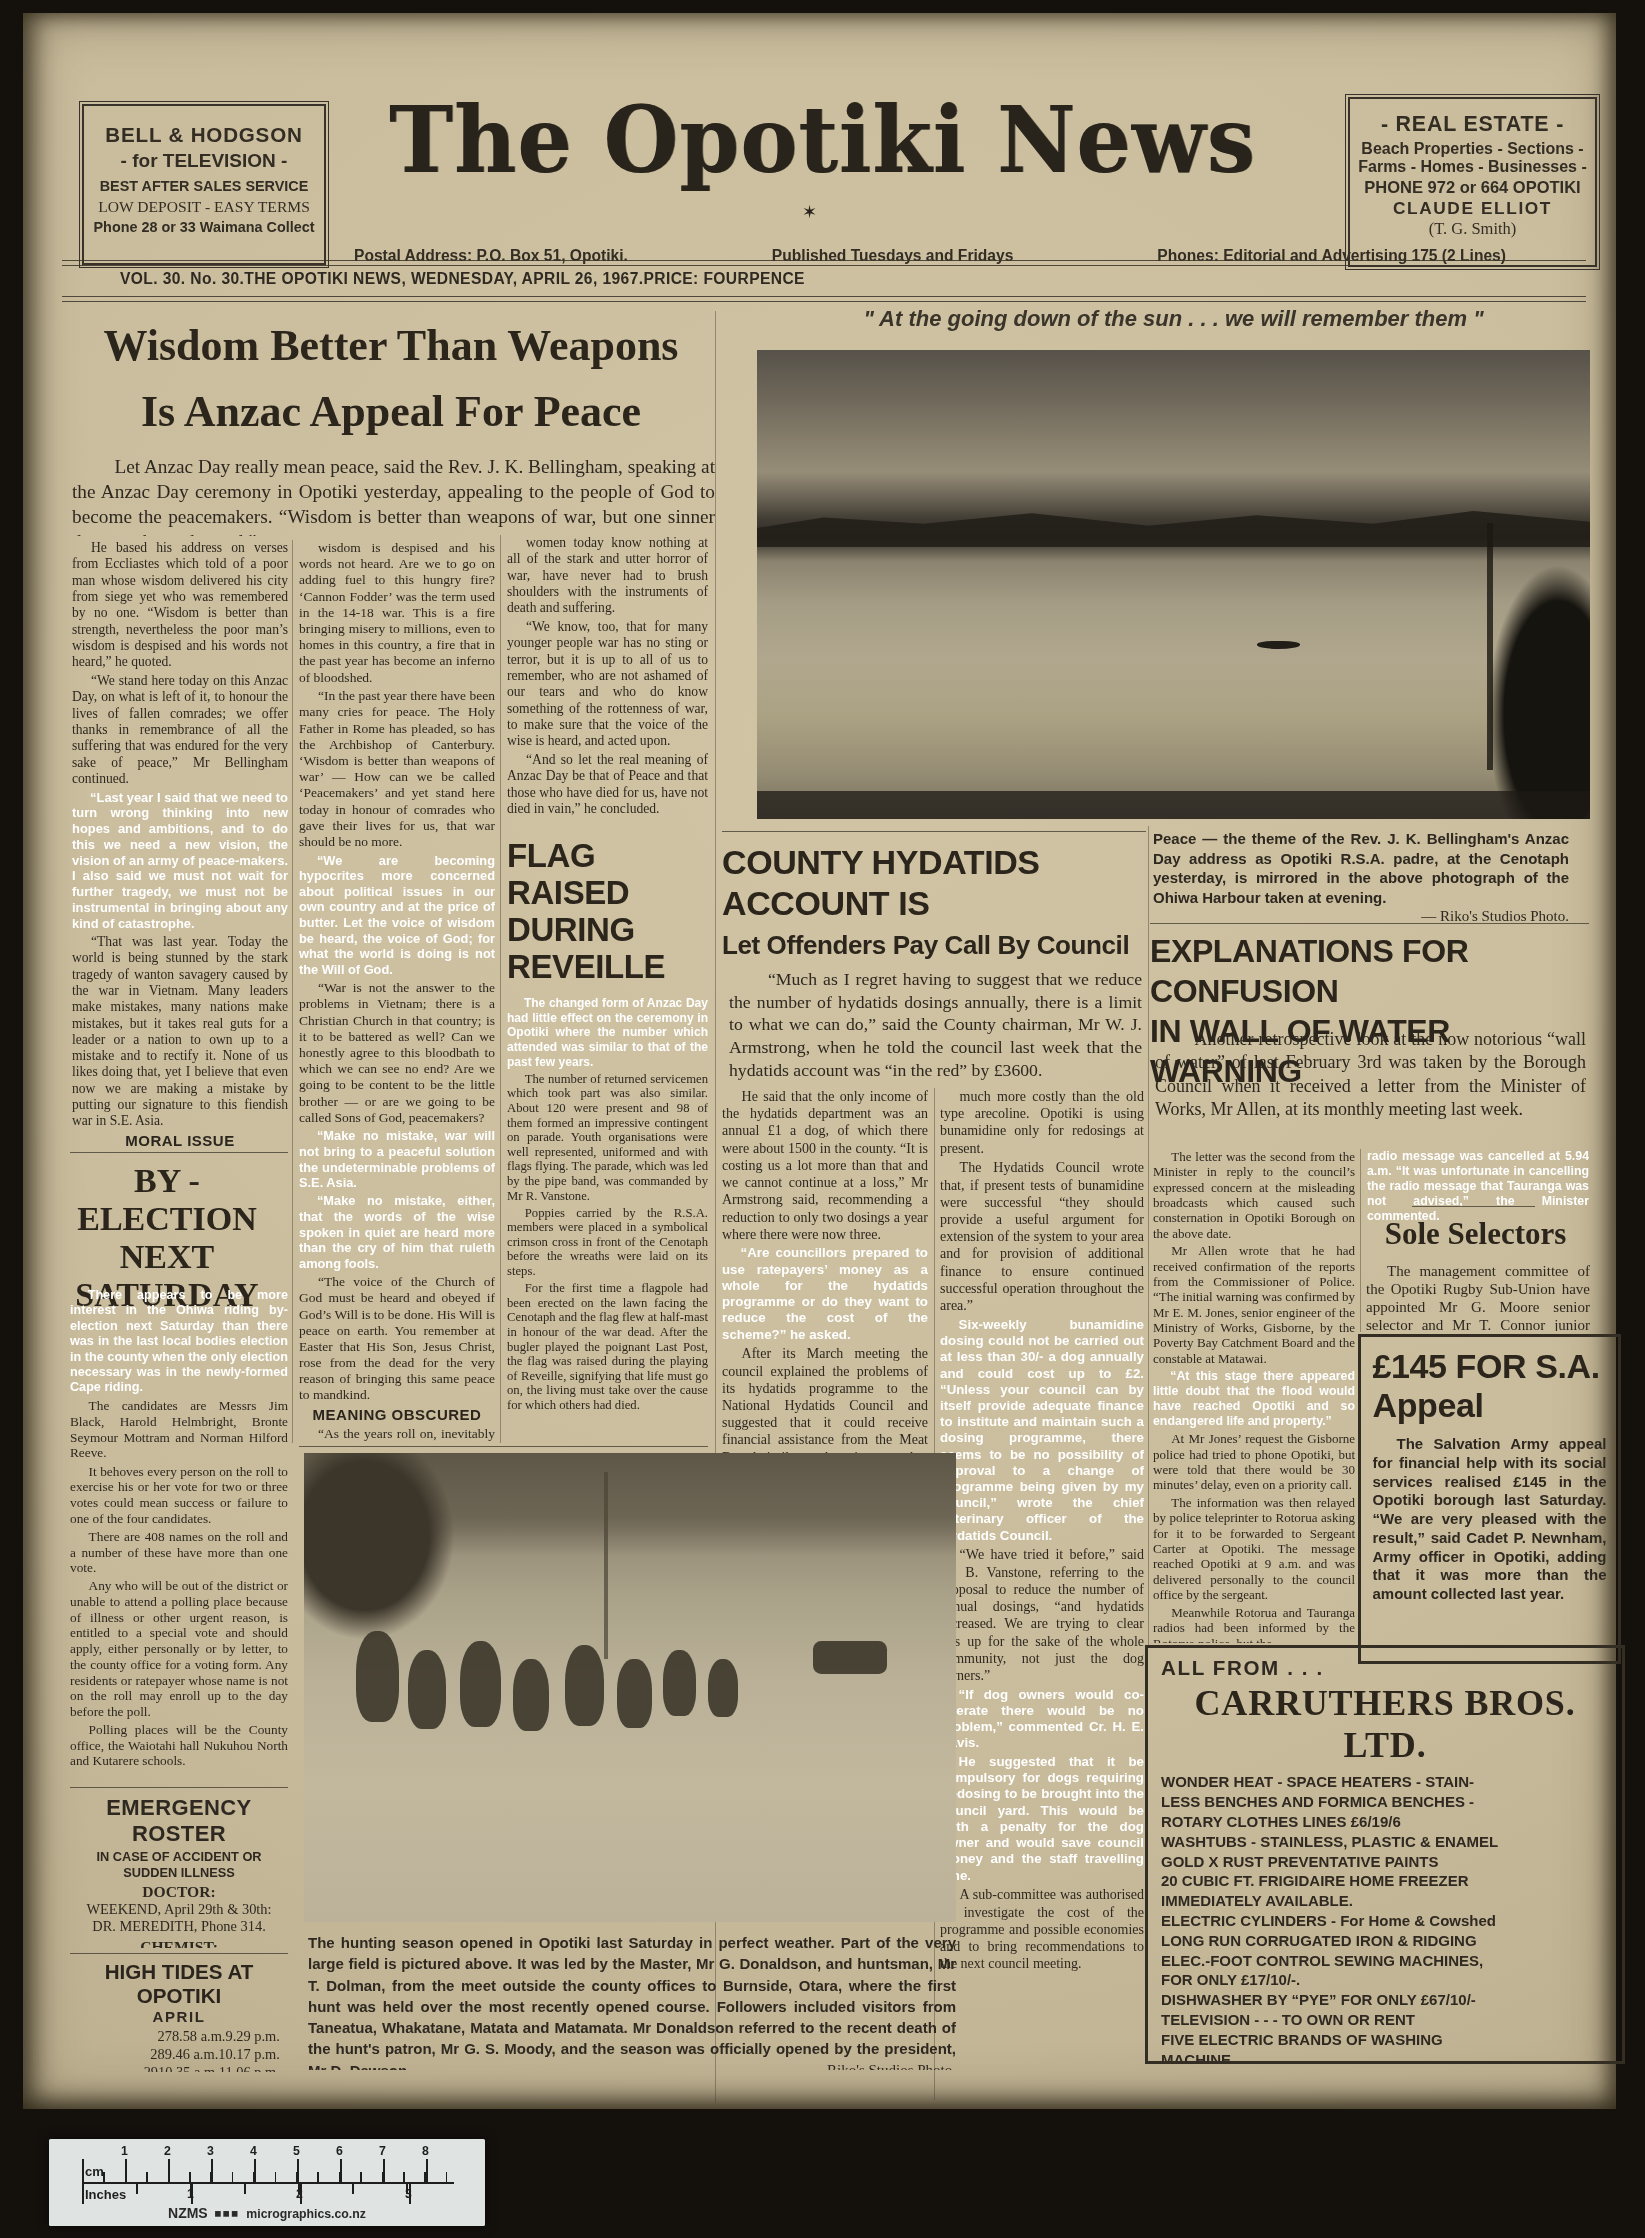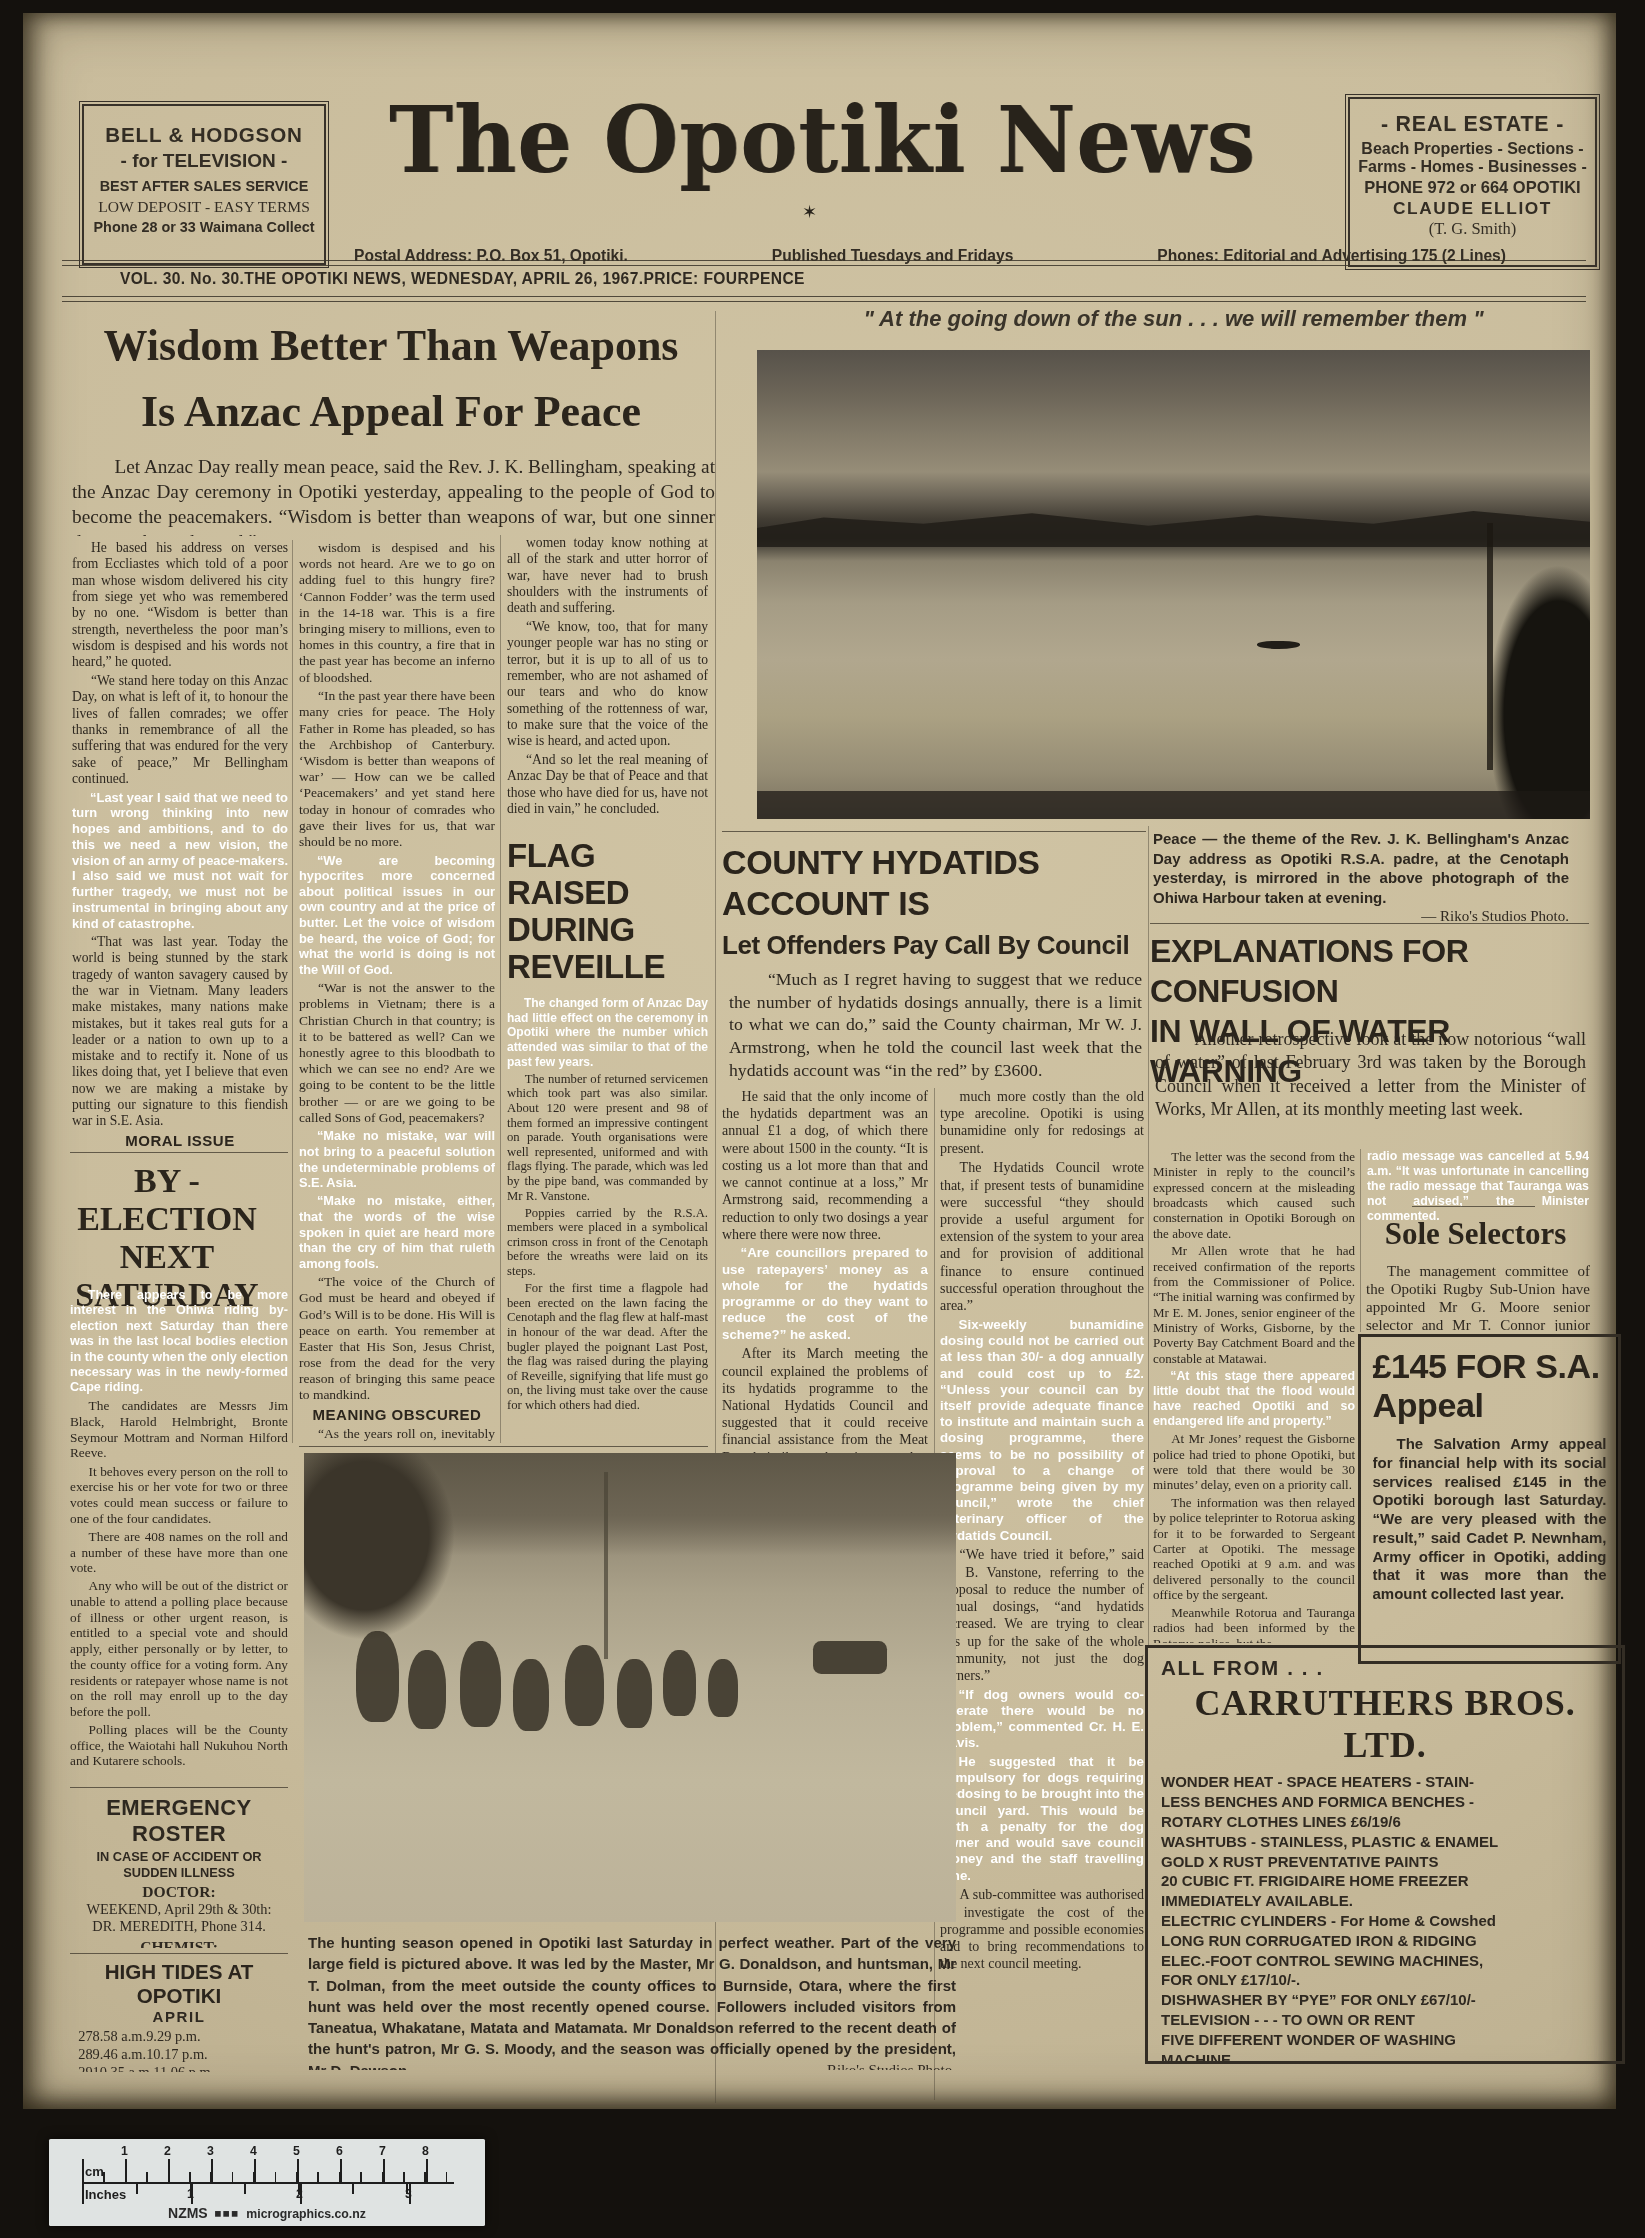--- a/index.html
+++ b/index.html
@@ -55,21 +55,21 @@
               background:linear-gradient(180deg,#5e5747 0%,#6d6554 60%,rgba(109,101,84,0) 100%)}
   #photo-hunt .bigtree{position:absolute;left:-25px;top:-16.5px;width:214px;height:247px;
               background:radial-gradient(60% 60% at 40% 40%, #3b352a 50%, rgba(59,53,42,0) 70%)}
   #photo-hunt .pole{position:absolute;left:46%;top:4%;width:4.1px;height:40%;background:#4a4436;opacity:.7}
   #photo-hunt i{position:absolute;display:block;background:#393328;border-radius:45% 45% 35% 35%;opacity:.88}
 
   .boxed{border:3.3px solid #332d24;overflow:hidden}
   .cline{font:700 15px/1.32 "Liberation Sans",sans-serif;text-align:left;color:#2f2921}
 
   .roster{font-family:"Liberation Serif",serif;text-align:center;color:#2e2820;overflow:hidden}
-  .tides-row{display:flex;font-size:14.4px;justify-content:flex-start;padding:0 8.2px;line-height:1.25}
+  .tides-row{display:flex;font-size:14.4px;justify-content:flex-end;padding:0 8.2px;line-height:1.25}
 
   #ruler{position:absolute;left:49px;top:2139px;width:436px;height:87px;background:#dfe3e2;border-radius:1.6px;
          box-shadow:0 0 11.5px rgba(0,0,0,.6)}
   #ruler .base{position:absolute;left:33px;right:31px;top:43px;height:1.6px;background:#1e1e1e}
   #ruler .cmticks{position:absolute;left:33px;width:372px;top:20px;height:23px;
         background:repeating-linear-gradient(90deg,#1e1e1e 0 1.6px,transparent 1.6px 43px);}
   #ruler .cmticks2{position:absolute;left:33px;width:372px;top:33px;height:10px;
         background:repeating-linear-gradient(90deg,#1e1e1e 0 1.6px,transparent 1.6px 21.4px);}
   #ruler .inticks{position:absolute;left:33px;width:372px;top:44px;height:21.4px;
         background:repeating-linear-gradient(90deg,#1e1e1e 0 1.6px,transparent 1.6px 109px);}
@@ -311,21 +311,21 @@
         <div class="cline">WASHTUBS - STAINLESS, PLASTIC &amp; ENAMEL</div>
         <div class="cline">GOLD X RUST PREVENTATIVE PAINTS</div>
         <div class="cline">20 CUBIC FT. FRIGIDAIRE HOME FREEZER</div>
         <div class="cline">IMMEDIATELY AVAILABLE.</div>
         <div class="cline">ELECTRIC CYLINDERS - For Home &amp; Cowshed</div>
         <div class="cline">LONG RUN CORRUGATED IRON &amp; RIDGING</div>
         <div class="cline">ELEC.-FOOT CONTROL SEWING MACHINES,</div>
         <div class="cline">FOR ONLY £17/10/-.</div>
         <div class="cline">DISHWASHER BY “PYE” FOR ONLY £67/10/-</div>
         <div class="cline">TELEVISION  -    -    -   TO OWN OR RENT</div>
-        <div class="cline">FIVE DIFFERENT WONDER OF WASHING</div>
+        <div class="cline">FIVE ELECTRIC BRANDS OF WASHING</div>
         <div class="cline">MACHINE</div>
       </div>
 
   </div>
 
   <div class="abs photo" id="photo-hunt" style="left:304px;top:1453px;width:652px;height:469px">
     <div class="trees"></div>
     <div class="bigtree"></div>
     <div class="pole"></div>
     <i style="left:8%;top:38%;width:43px;height:91px"></i>

